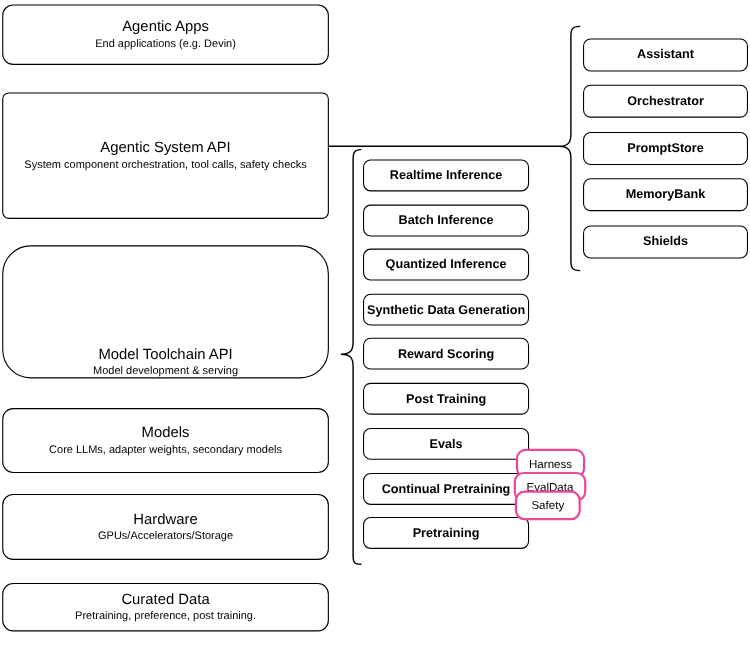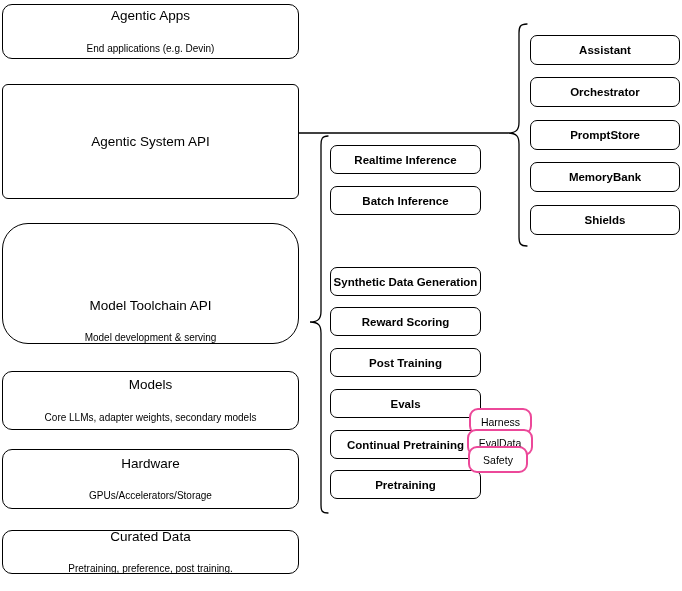--- a/index.html
+++ b/index.html
@@ -10,21 +10,21 @@
     font-family:"Liberation Sans", sans-serif;
     color:#000000;
     overflow:hidden;
   }
   #overlay{position:absolute;left:0;top:0;z-index:1;}
   
   .layer{
     position:absolute;left:2px;width:297px;
     border:1.2px solid #000;border-radius:10px;background:#fff;
     display:flex;flex-direction:column;align-items:center;justify-content:center;
-    gap:21px;box-sizing:border-box;z-index:2;text-align:center;
+    gap:5px;box-sizing:border-box;z-index:2;text-align:center;
   }
   .layer .t{font-size:13.5px;line-height:1;}
   .layer .s{font-size:10px;line-height:1;}
   .l0{top:4px;height:55px;}
   .l1{top:84px;height:115px;border-radius:6px;}
   .l2{top:223px;height:121px;border-radius:26px;justify-content:flex-end;}
   .l3{top:371px;height:59px;}
   .l4{top:449px;height:60px;}
   .l5{top:530px;height:44px;}
   
@@ -58,40 +58,42 @@
     <path d="M 328 136 C 322 136 321 139 321 145 L 321 311 C 321 318 319 322 310 322 C 319 322 321 326 321 333 L 321 505 C 321 511 322 513 328 513" stroke="#000" stroke-width="1.3" fill="none" stroke-linecap="round"></path>
     <path d="M 527 24 C 520 24 519 27 519 33 L 519 122 C 519 129 517 133 508 133 C 517 133 519 137 519 144 L 519 237 C 519 243 520 246 527 246" stroke="#000" stroke-width="1.3" fill="none" stroke-linecap="round"></path>
   </svg>
 
   <div class="layer l0">
     <div class="t">Agentic Apps</div>
     <div class="s">End applications (e.g. Devin)</div>
   </div>
   <div class="layer l1">
     <div class="t">Agentic System API</div>
+    <div class="s">System component orchestration, tool calls, safety checks</div>
   </div>
   <div class="layer l2">
     <div class="t">Model Toolchain API</div>
     <div class="s">Model development &amp; serving</div>
   </div>
   <div class="layer l3">
     <div class="t">Models</div>
     <div class="s">Core LLMs, adapter weights, secondary models</div>
   </div>
   <div class="layer l4">
     <div class="t">Hardware</div>
     <div class="s">GPUs/Accelerators/Storage</div>
   </div>
   <div class="layer l5">
     <div class="t">Curated Data</div>
     <div class="s">Pretraining, preference, post training.</div>
   </div>
 
   <div class="node mnode m0">Realtime Inference</div>
   <div class="node mnode m1">Batch Inference</div>
+  <div class="node mnode m2">Quantized Inference</div>
   <div class="node mnode m3">Synthetic Data Generation</div>
   <div class="node mnode m4">Reward Scoring</div>
   <div class="node mnode m5">Post Training</div>
   <div class="node mnode m6">Evals</div>
   <div class="node mnode m7">Continual Pretraining</div>
   <div class="node mnode m8">Pretraining</div>
 
   <div class="pill p0">Harness</div>
   <div class="pill p1">EvalData</div>
   <div class="pill p2">Safety</div>

